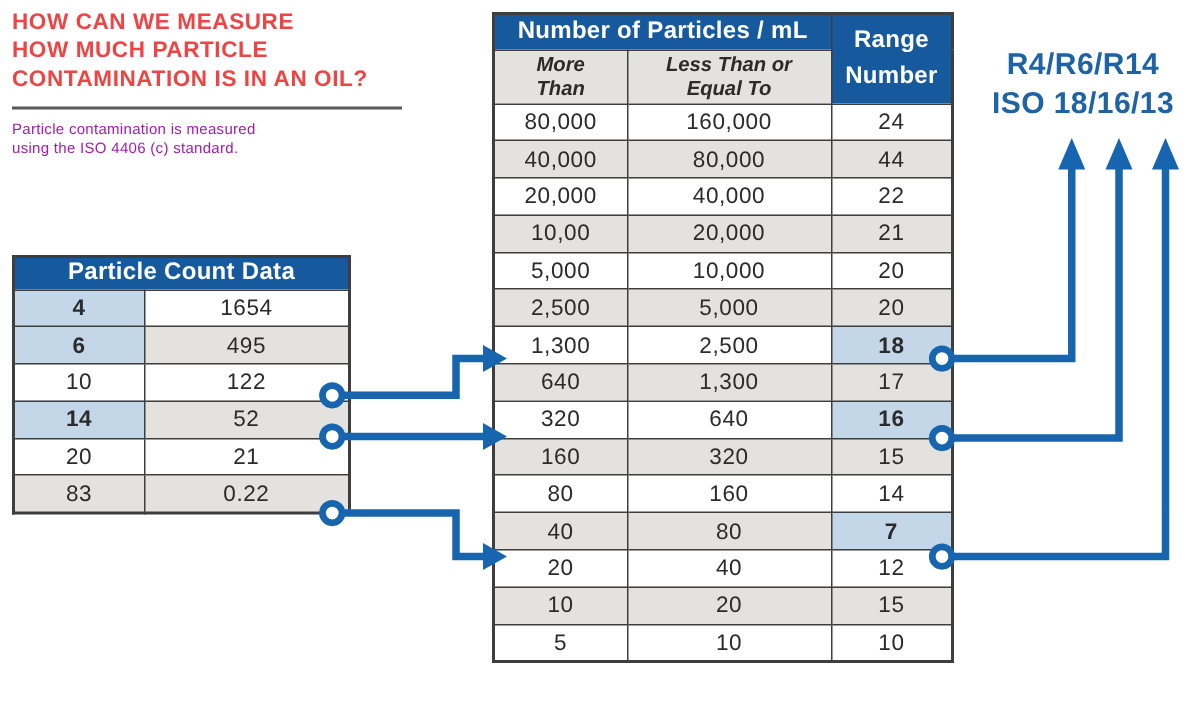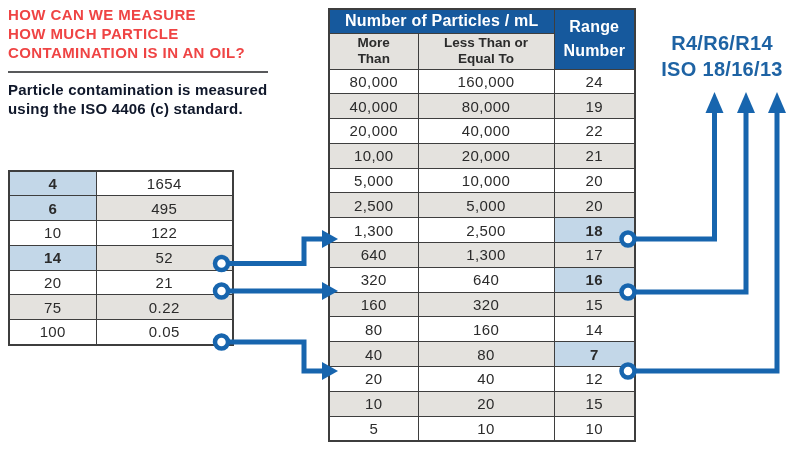--- a/index.html
+++ b/index.html
@@ -10,23 +10,22 @@
   }
 
   
   .intro { position:absolute; left:8px; top:6px; width:316px; }
   .intro-title {
     font-size:15px; font-weight:bold; color:#ef4444; line-height:1.25;
     letter-spacing:0.4px; white-space:pre-line;
   }
   .intro-divider { width:260px; border-top:2px solid #58595b; margin:9px 0 8px 0; }
   .intro-body {
-    font-size:15px; color:#0f172a; line-height:1.25; letter-spacing:0.2px;
+    font-size:10px; color:#a21caf; line-height:1.25; letter-spacing:0.2px;
     white-space:pre-line;
-    font-weight:bold;
   }
 
   
   table { border-collapse:collapse; table-layout:fixed; }
   th, td { border:1.5px solid #3e3e3e; text-align:center; vertical-align:middle; padding:0; }
   table { border:2px solid #3e3e3e; }
   .tblbar { background:#16599d; color:#ffffff; font-weight:bold; font-size:16px; letter-spacing:0.2px; }
   .subhead { background:#e4e2de; color:#2b2b2b; font-weight:bold; font-size:13.5px; line-height:1.2; white-space:pre-line; }
   td { font-size:15px; letter-spacing:0.4px; color:#2b2b2b; background:#ffffff; }
   tbody tr:nth-child(even) td { background:#e4e2de; }
@@ -37,21 +36,21 @@
   .left-table .tblbar { height:22px; }
   .left-table .subhead { height:57px; }
   .left-table td { height:24.8px; }
   .col-size { width:87px; }
   .col-count { width:137px; }
 
   
   .mid-table { position:absolute; left:328px; top:8px; width:306px; }
   .mid-table .tblbar { height:24px; }
   .mid-table .range-head { white-space:pre-line; line-height:1.5; }
-  .mid-table .subhead { height:36px; }
+  .mid-table .subhead { height:36px;font-style:italic; }
   .mid-table td { height:24.8px; }
   .col-more { width:89px; }
   .col-less { width:136px; }
   .col-range { width:81px; }
 
   
   .iso-label {
     position:absolute; left:648px; top:30px; width:148px; text-align:center;
     font-size:20px; font-weight:bold; color:#1e63a4; line-height:1.3;
     letter-spacing:0.3px;
@@ -76,20 +75,23 @@
     <div class="intro-body">Particle contamination is measured
 using the ISO 4406 (c) standard.</div>
   </div>
 
   <table class="left-table">
     <colgroup>
         <col class="col-size">
         <col class="col-count">
       </colgroup>
     <thead>
+      <tr>
+          <th colspan="2" class="tblbar">Particle Count Data</th>
+        </tr>
     </thead>
     <tbody>
       <tr>
         <td class="hl">4</td>
         <td>1654</td>
       </tr>
       <tr>
         <td class="hl">6</td>
         <td>495</td>
       </tr>
@@ -99,26 +101,22 @@
       </tr>
       <tr>
         <td class="hl">14</td>
         <td>52</td>
       </tr>
       <tr>
         <td>20</td>
         <td>21</td>
       </tr>
       <tr>
-        <td>75</td>
+        <td>83</td>
         <td>0.22</td>
-      </tr>
-      <tr>
-        <td>100</td>
-        <td>0.05</td>
       </tr>
     </tbody>
   </table>
 
   <table class="mid-table">
     <colgroup>
         <col class="col-more">
         <col class="col-less">
         <col class="col-range">
       </colgroup>
@@ -137,21 +135,21 @@
     </thead>
     <tbody>
       <tr>
         <td>80,000</td>
         <td>160,000</td>
         <td>24</td>
       </tr>
       <tr>
         <td>40,000</td>
         <td>80,000</td>
-        <td>19</td>
+        <td>44</td>
       </tr>
       <tr>
         <td>20,000</td>
         <td>40,000</td>
         <td>22</td>
       </tr>
       <tr>
         <td>10,00</td>
         <td>20,000</td>
         <td>21</td>

